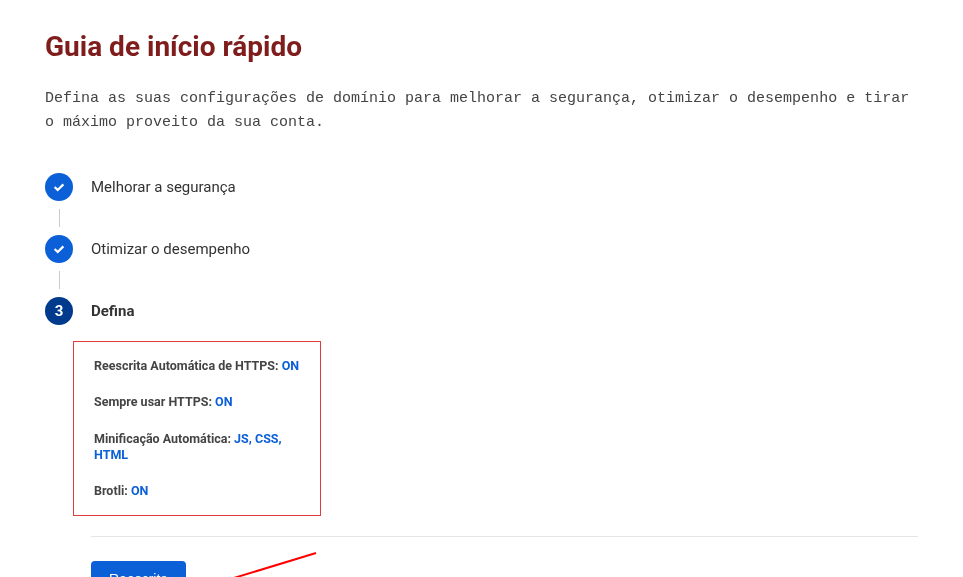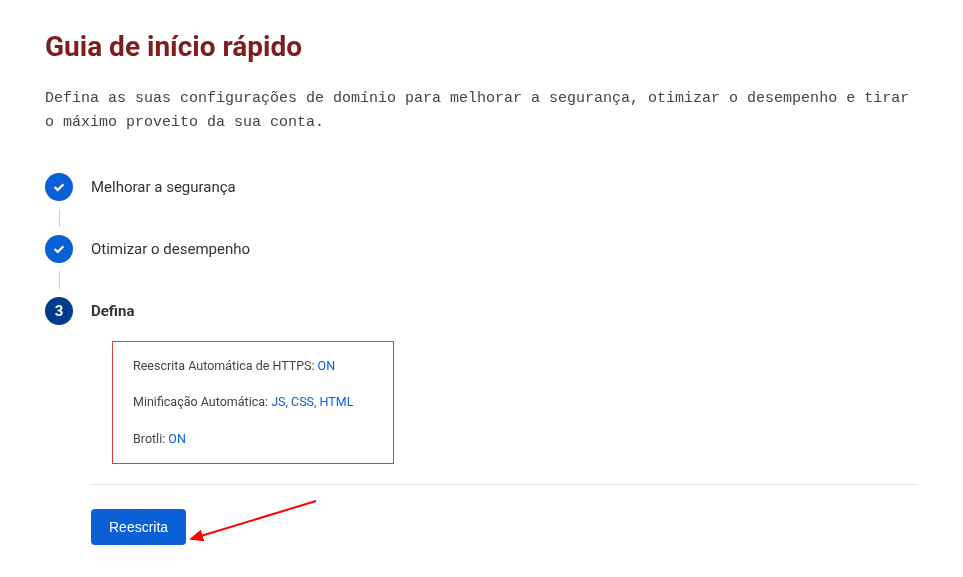--- a/index.html
+++ b/index.html
@@ -70,24 +70,25 @@
     }
     .connector {
       width: 1px;
       height: 18px;
       background-color: #ccc;
       margin-left: 14px;
       margin-bottom: 8px;
     }
     .summary-box {
       border: 1px solid #e03c3c;
-      margin-left: 67px;
+      margin-left: 28px;
       margin-top: 16px;
       padding: 16px 20px 10px 20px;
-      width: 282px;
+      width: 248px;
+      font-weight: bold;
     }
     .summary-item {
       font-size: 12.5px;
       color: #444;
       margin-bottom: 20px;
       line-height: 1.3;
     }
     .summary-item:last-child {
       margin-bottom: 6px;
     }
@@ -157,20 +158,23 @@
     <span class="step-label active">Defina</span>
   </div>
 
 </div>
 
 <div class="summary-box">
   <div class="summary-item">
     <span>Reescrita Automática de HTTPS: </span><span class="summary-value">ON</span>
   </div>
   <div class="summary-item">
+    <span>Sempre usar HTTPS: </span><span class="summary-value">ON</span>
+  </div>
+  <div class="summary-item">
     <span>Minificação Automática: </span><span class="summary-value">JS, CSS, HTML</span>
   </div>
   <div class="summary-item">
     <span>Brotli: </span><span class="summary-value">ON</span>
   </div>
 </div>
 
 <hr class="divider">
 
 <div class="button-row">

